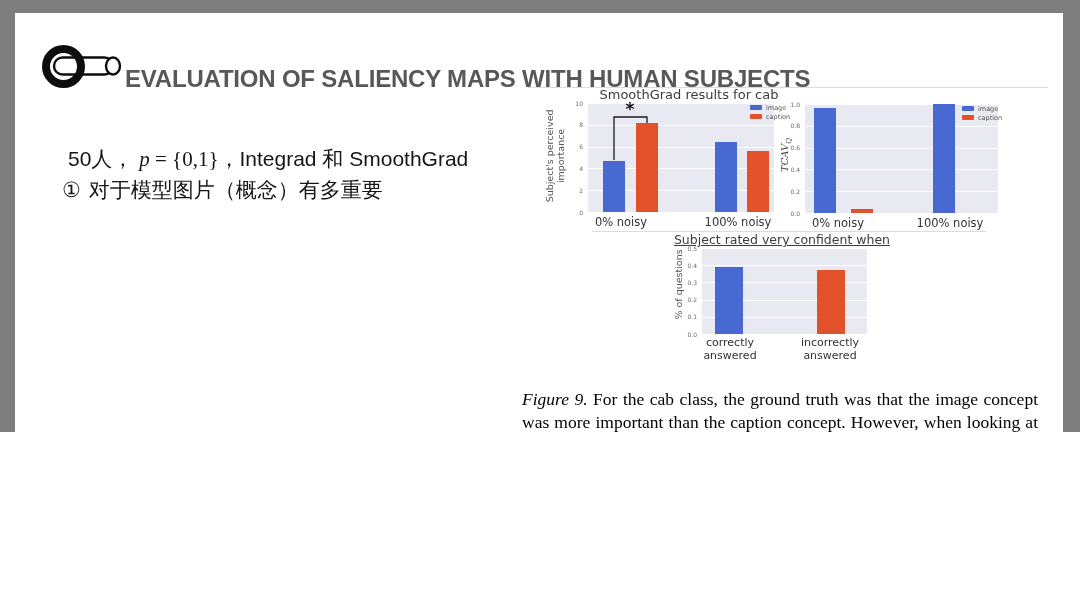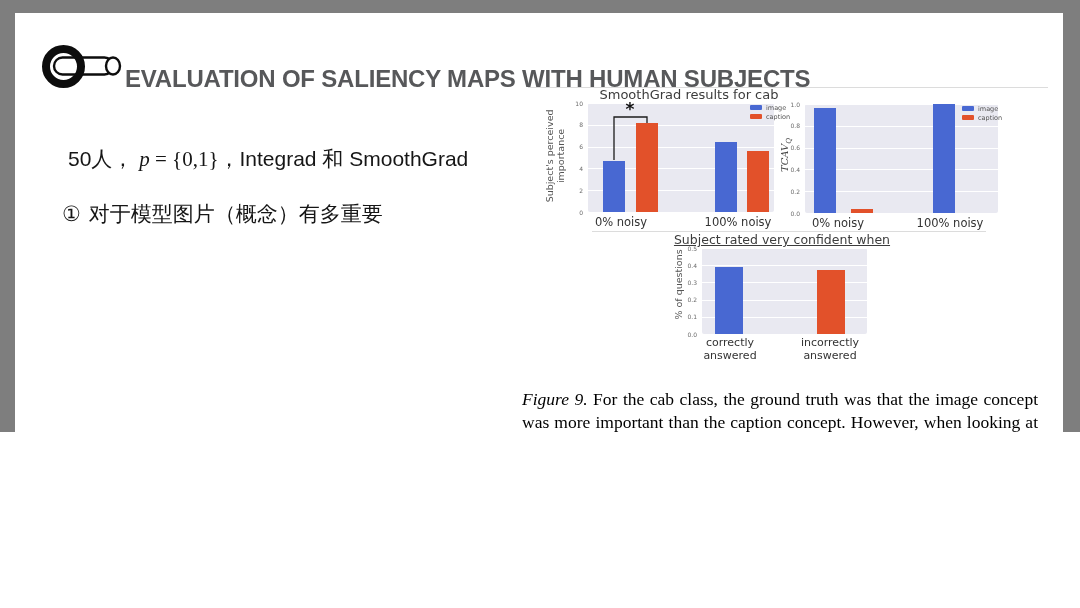--- a/index.html
+++ b/index.html
@@ -43,21 +43,21 @@
   <svg class="abs" style="left:40px;top:43px;" width="85" height="48" viewBox="0 0 85 48">
     <rect x="14" y="14.5" width="59" height="17" rx="8.5" fill="#ffffff" stroke="#0d0d0d" stroke-width="2.4"></rect>
     <ellipse cx="73" cy="23" rx="7" ry="8.5" fill="#ffffff" stroke="#0d0d0d" stroke-width="2.4"></ellipse>
     <circle cx="23.5" cy="23.5" r="17.5" fill="none" stroke="#0d0d0d" stroke-width="8"></circle>
   </svg>
   <h1 class="title">EVALUATION OF SALIENCY MAPS WITH HUMAN SUBJECTS</h1>
 
   <div class="intro">
     <span>50人， </span><span class="math mvar">p</span><span class="math"> = {0,1}</span><span>，Integrad 和 SmoothGrad</span>
   </div>
-  <div class="bullet" style="top:176px;margin-top:24px;">
+  <div class="bullet" style="top:176px;">
     <span class="marker">①</span><span>对于模型图片（概念）有多重要</span>
   </div>
 
   <div class="edge-line" style="left:528px;top:87px;width:520px;"></div>
   <div class="edge-line" style="left:592px;top:231px;width:394px;"></div>
 
   <div class="chart-layer" id="chart-layer">
       <div class="c-title" style="left: 529px; top: 87px; width: 320px; font-size: 13px;">SmoothGrad results for cab</div>
       <div class="c-plot" style="left: 588px; top: 103px; width: 186px; height: 109px;">
         <div class="c-grid" style="top: 87.2px;"></div>

